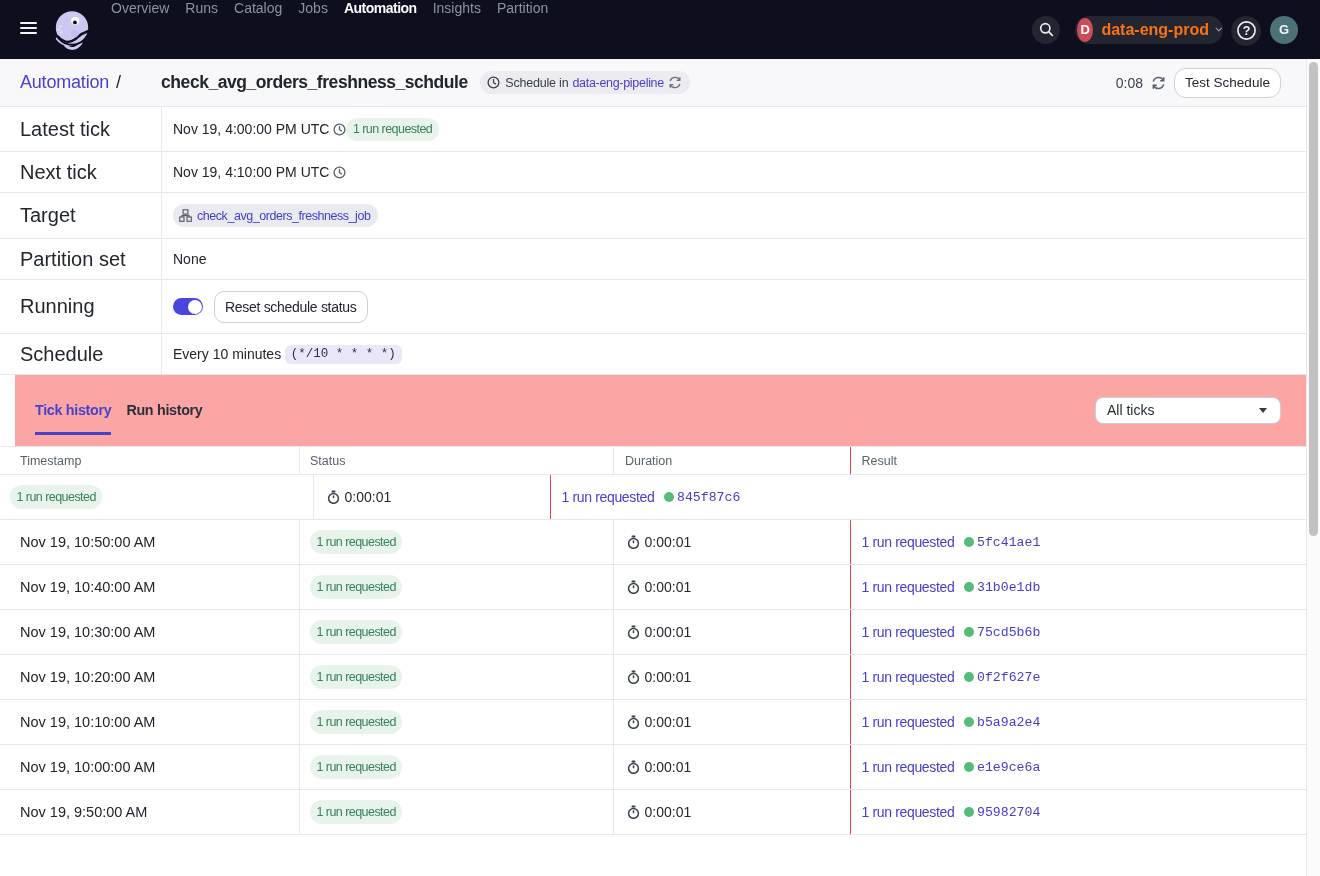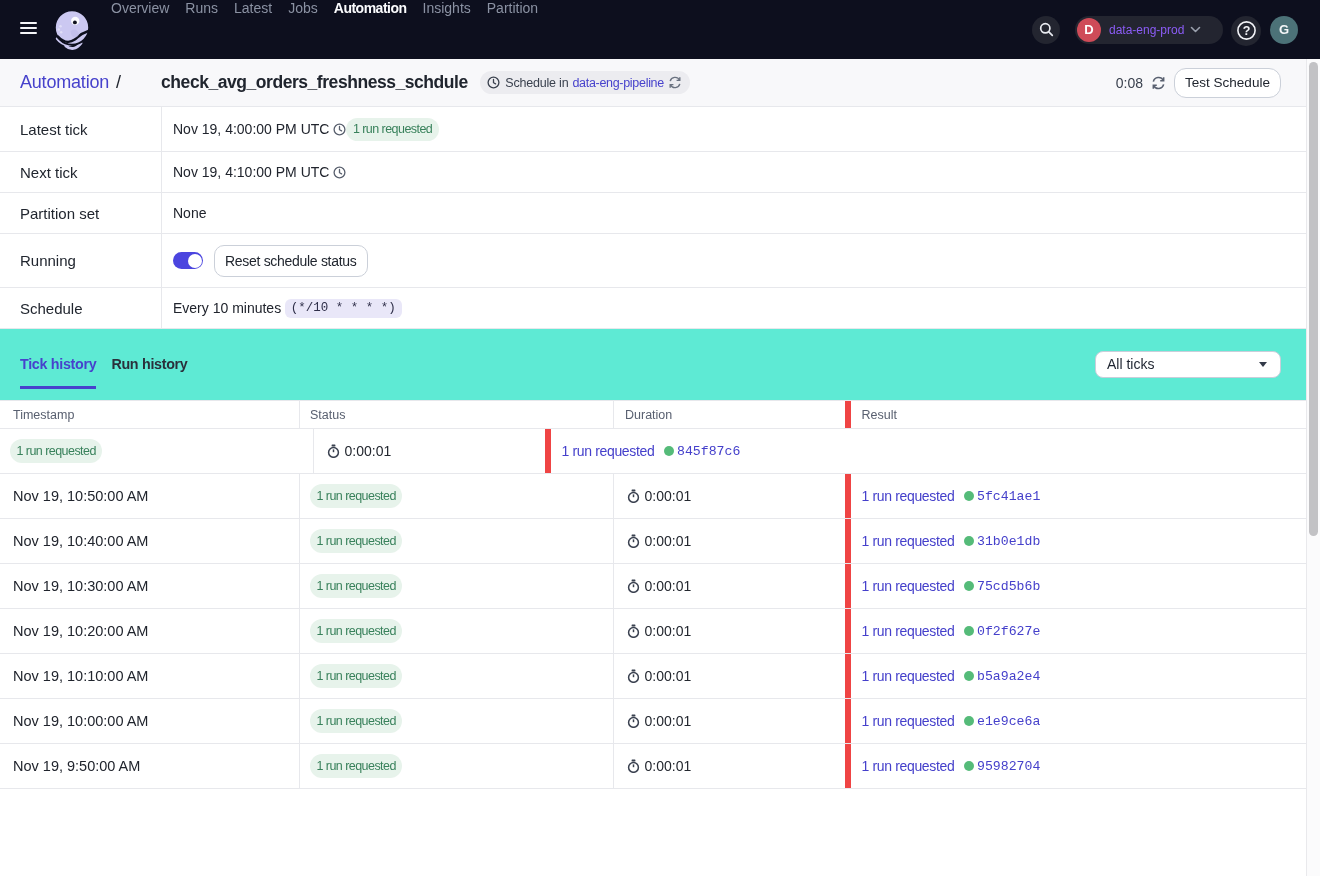--- a/index.html
+++ b/index.html
@@ -11,64 +11,64 @@
   .nav { position:relative; height:59px; background:#0D0F1E; }
   .ham { position:absolute; left:20px; top:22px; width:17px; }
   .ham div { height:2.2px; background:#F4F5F8; border-radius:1px; margin-bottom:2.6px; }
   .logo { position:absolute; left:50px; top:6px; }
   .navlinks { position:absolute; left:111px; top:0; height:59px; display:flex; align-items:flex-start; gap:16px; }
   .navlinks a { color:#8B92A3; font-size:14px; font-weight:400; text-decoration:none; letter-spacing:0; white-space:nowrap; }
   .navlinks a.active { color:#FAFBFD; font-weight:700; letter-spacing:-.5px; }
   .ncirc { position:absolute; top:15.5px; border-radius:50%; background:#232530; display:flex; align-items:center; justify-content:center; }
   .npill { position:absolute; left:1075px; top:15.5px; width:147.5px; height:28px; border-radius:14px; background:#232530; display:flex; align-items:center; }
   .npill .d { width:24px; height:24px; margin-left:2px; border-radius:50%; background:#CF4B58; color:#fff; font-size:13px; font-weight:700; display:flex; align-items:center; justify-content:center; }
-  .npill .lbl { color:#8b5cf6; font-size:12px; font-weight:400; margin-left:8px; letter-spacing:0; white-space:nowrap; }
+  .npill .lbl { color:#f97316; font-size:16px; font-weight:700; margin-left:8px; letter-spacing:0; white-space:nowrap; }
   .avatar { position:absolute; left:1270px; top:15.5px; width:28px; height:28px; border-radius:50%; background:#4C7278; color:#F4F6F8; font-size:13px; font-weight:700; display:flex; align-items:center; justify-content:center; }
 
   
   .crumb { height:48px; background:#F8F8FA; border-bottom:1px solid #E7E8EC; display:flex; align-items:center; padding:0 39px 0 20px; }
   .crumb .bc { color:#4742CC; font-size:18px; text-decoration:none; letter-spacing:-.2px; }
   .crumb .sep { color:#20252E; font-size:18px; margin:0 7px; }
   .crumb .title { color:#20252E; font-size:17.5px; font-weight:700; letter-spacing:-.45px;margin-left:33px; }
   .schip { margin-left:12px; height:23px; background:#ECECF0; border-radius:12px; display:flex; align-items:center; padding:0 8px 0 7px; white-space:nowrap; }
   .schip .t1 { color:#3A414E; font-size:12.5px; margin-left:5.5px; letter-spacing:-.2px; }
   .schip .t2 { color:#4742CC; font-size:12.5px; margin-left:4px; letter-spacing:-.3px; }
   .crumb .right { margin-left:auto; display:flex; align-items:center; }
   .timer { color:#3A414E; font-size:14px; }
   .btn { background:#fff; border:1px solid #CBD0D9; border-radius:12px; color:#21262F; font-size:14.5px; font-family:inherit; }
   .btn.test { height:30px; width:107px; padding:0; margin-left:8px; font-size:13.5px; }
 
   
   .prow { display:flex; border-bottom:1px solid #E7E8EC; background:#fff; }
-  .prow .k { width:162px; flex:none; border-right:1px solid #E7E8EC; display:flex; align-items:center; padding-left:20px; color:#21262F; font-size:15px; }
+  .prow .k { width:162px; flex:none; border-right:1px solid #E7E8EC; display:flex; align-items:center; padding-left:20px; color:#21262F; font-size:20px; }
   .prow .v { flex:1; display:flex; align-items:center; padding-left:11px; color:#20242D; font-size:14px; }
   .gchip { height:23px; background:#E7F3EB; border-radius:12px; color:#38815B; font-size:12.5px; letter-spacing:-.55px; display:flex; align-items:center; padding:0 6.5px; white-space:nowrap; }
   .jchip { height:23px; background:#EAEAF1; border-radius:12px; display:flex; align-items:center; padding:0 8px 0 6px; }
   .jchip span { color:#4340C8; font-size:12.5px; margin-left:5px; letter-spacing:-.45px; }
   .toggle { width:30px; height:17px; border-radius:9px; background:#4B45DF; position:relative; }
   .toggle .knob { position:absolute; right:1.5px; top:1.5px; width:14px; height:14px; border-radius:50%; background:#fff; }
   .btn.reset { height:32px; padding:0 10.5px; border-radius:10px; margin-left:10.5px; font-size:14px; letter-spacing:-.3px; }
   .cron { font-family:"Liberation Mono", monospace; font-size:12.5px; color:#2F2F49; background:#E9E7F8; border-radius:6px; padding:2.5px 6px; margin-left:3.5px; letter-spacing:0; }
 
   
-  .tabzone { height:71px; background:#5eead4; position:relative; }
+  .tabzone { height:71px; background:#fca5a5; position:relative;margin-left:15px; }
   .tabs { position:absolute; left:20px; top:27px; display:flex; gap:15px; }
   .tab { font-size:14.3px; font-weight:700; letter-spacing:-.3px; line-height:16px; }
   .tab.on { color:#4742CC; padding-bottom:14px; border-bottom:3px solid #4742CC; }
   .tab.off { color:#2A303B; }
   .sel { position:absolute; right:39px; top:21.5px; width:186px; height:27px; border:1px solid #C9CEDA; border-radius:8px; background:#fff; display:flex; align-items:center; padding-left:11px; color:#1E2430; font-size:14px; }
   .sel .car { position:absolute; right:13px; top:10.5px; width:0; height:0; border-left:4.5px solid transparent; border-right:4.5px solid transparent; border-top:5.5px solid #333A49; }
 
   
   .ttable { border-top:1px solid #E7E8EC; width:1306px; }
   .trow { display:flex; width:1306px; border-bottom:1px solid #E7E8EC; background:#fff; }
   .trow > div { display:flex; align-items:center; }
-  .c1 { width:300px; flex:none; border-right:1px solid #E7E8EC; padding-left:13px; }
+  .c1 { width:300px; flex:none; border-right:1px solid #E7E8EC; padding-left:20px; }
   .c2 { width:313.5px; flex:none; border-right:1px solid #E7E8EC; padding-left:10px; }
-  .c3 { width:237.5px; flex:none; border-right:6px solid #ef4444; padding-left:13px; }
+  .c3 { width:237.5px; flex:none; border-right:1px solid #ef4444; padding-left:13px; }
   .c4 { flex:1; padding-left:10.5px; }
   .thead { height:28px; }
   .thead > div { color:#596070; font-size:12.5px; }
   .thead .c3 { padding-left:11.5px; }
   .tr { height:45px; }
   .tr .c1 { color:#20242D; font-size:14.5px; }
   .dur { color:#23272F; font-size:14px; margin-left:5px; }
   .rlink { color:#4540CB; font-size:14px; letter-spacing:-.35px; }
   .rdot { width:10px; height:10px; border-radius:50%; background:#55BB79; margin-left:9.2px; flex:none; }
   .rid { font-family:"Liberation Mono", monospace; font-size:13.2px; color:#4540CB; margin-left:3.5px; letter-spacing:0; }
@@ -93,21 +93,21 @@
     <path d="M20.5,25 q4.5,-3.5 7.5,0.8 q2,3.2 -1.2,5.2 q-5,2.4 -6.3,-6 z" fill="#BDBAEA" opacity="0.65"></path>
     <circle cx="25.2" cy="14.9" r="4.15" fill="#FBFBFE"></circle>
     <circle cx="24.9" cy="16.4" r="1.95" fill="#10121f"></circle>
     <circle cx="10.5" cy="20.3" r="1.25" fill="#E5E3F9" opacity="0.8"></circle>
     <circle cx="8.8" cy="23.5" r="1.25" fill="#E5E3F9" opacity="0.8"></circle>
     <circle cx="11.2" cy="26.2" r="1.25" fill="#E5E3F9" opacity="0.8"></circle>
   </svg>
   <div class="navlinks">
     <a>Overview</a>
       <a>Runs</a>
-      <a>Latest</a>
+      <a>Catalog</a>
       <a>Jobs</a>
       <a class="active">Automation</a>
       <a>Insights</a>
       <a>Partition</a>
   </div>
   <div class="ncirc" style="left:1032px; width:28px; height:28px;">
     <svg width="15" height="15" viewBox="0 0 15 15">
         <circle cx="6.3" cy="6.3" r="4.6" stroke="#E9EBF1" stroke-width="1.7" fill="none"></circle>
         <line x1="9.8" y1="9.8" x2="13.3" y2="13.3" stroke="#E9EBF1" stroke-width="1.7" stroke-linecap="round"></line>
       </svg>
@@ -171,20 +171,34 @@
   </div>
   <div class="prow" style="height:41px;">
     <div class="k">Next tick</div>
     <div class="v">Nov 19, 4:10:00 PM UTC
       <svg style="margin-left:4px" width="13" height="13" viewBox="0 0 13 13">
           <circle cx="6.5" cy="6.5" r="5.4" stroke="#59606E" stroke-width="1.3" fill="none"></circle>
           <path d="M6.5,3.4 L6.5,6.7 L8.6,7.9" stroke="#59606E" stroke-width="1.3" fill="none" stroke-linecap="round"></path>
         </svg>
     </div>
   </div>
+  <div class="prow" style="height:46px;">
+    <div class="k">Target</div>
+    <div class="v">
+      <span class="jchip">
+        <svg width="13" height="13" viewBox="0 0 13 13" fill="none" stroke="#5A6170" stroke-width="1.2">
+            <rect x="4.1" y="0.8" width="4.8" height="4.3"></rect>
+            <rect x="0.7" y="8" width="4.3" height="4.3"></rect>
+            <rect x="8" y="8" width="4.3" height="4.3"></rect>
+            <path d="M6.5,5.1 L6.5,6.6 M2.85,8 L2.85,6.6 L10.15,6.6 L10.15,8"></path>
+          </svg>
+        <span>check_avg_orders_freshness_job</span>
+      </span>
+    </div>
+  </div>
   <div class="prow" style="height:41px;">
     <div class="k">Partition set</div>
     <div class="v">None</div>
   </div>
   <div class="prow" style="height:54px;">
     <div class="k">Running</div>
     <div class="v">
       <div class="toggle">
           <div class="knob"></div>
         </div>

